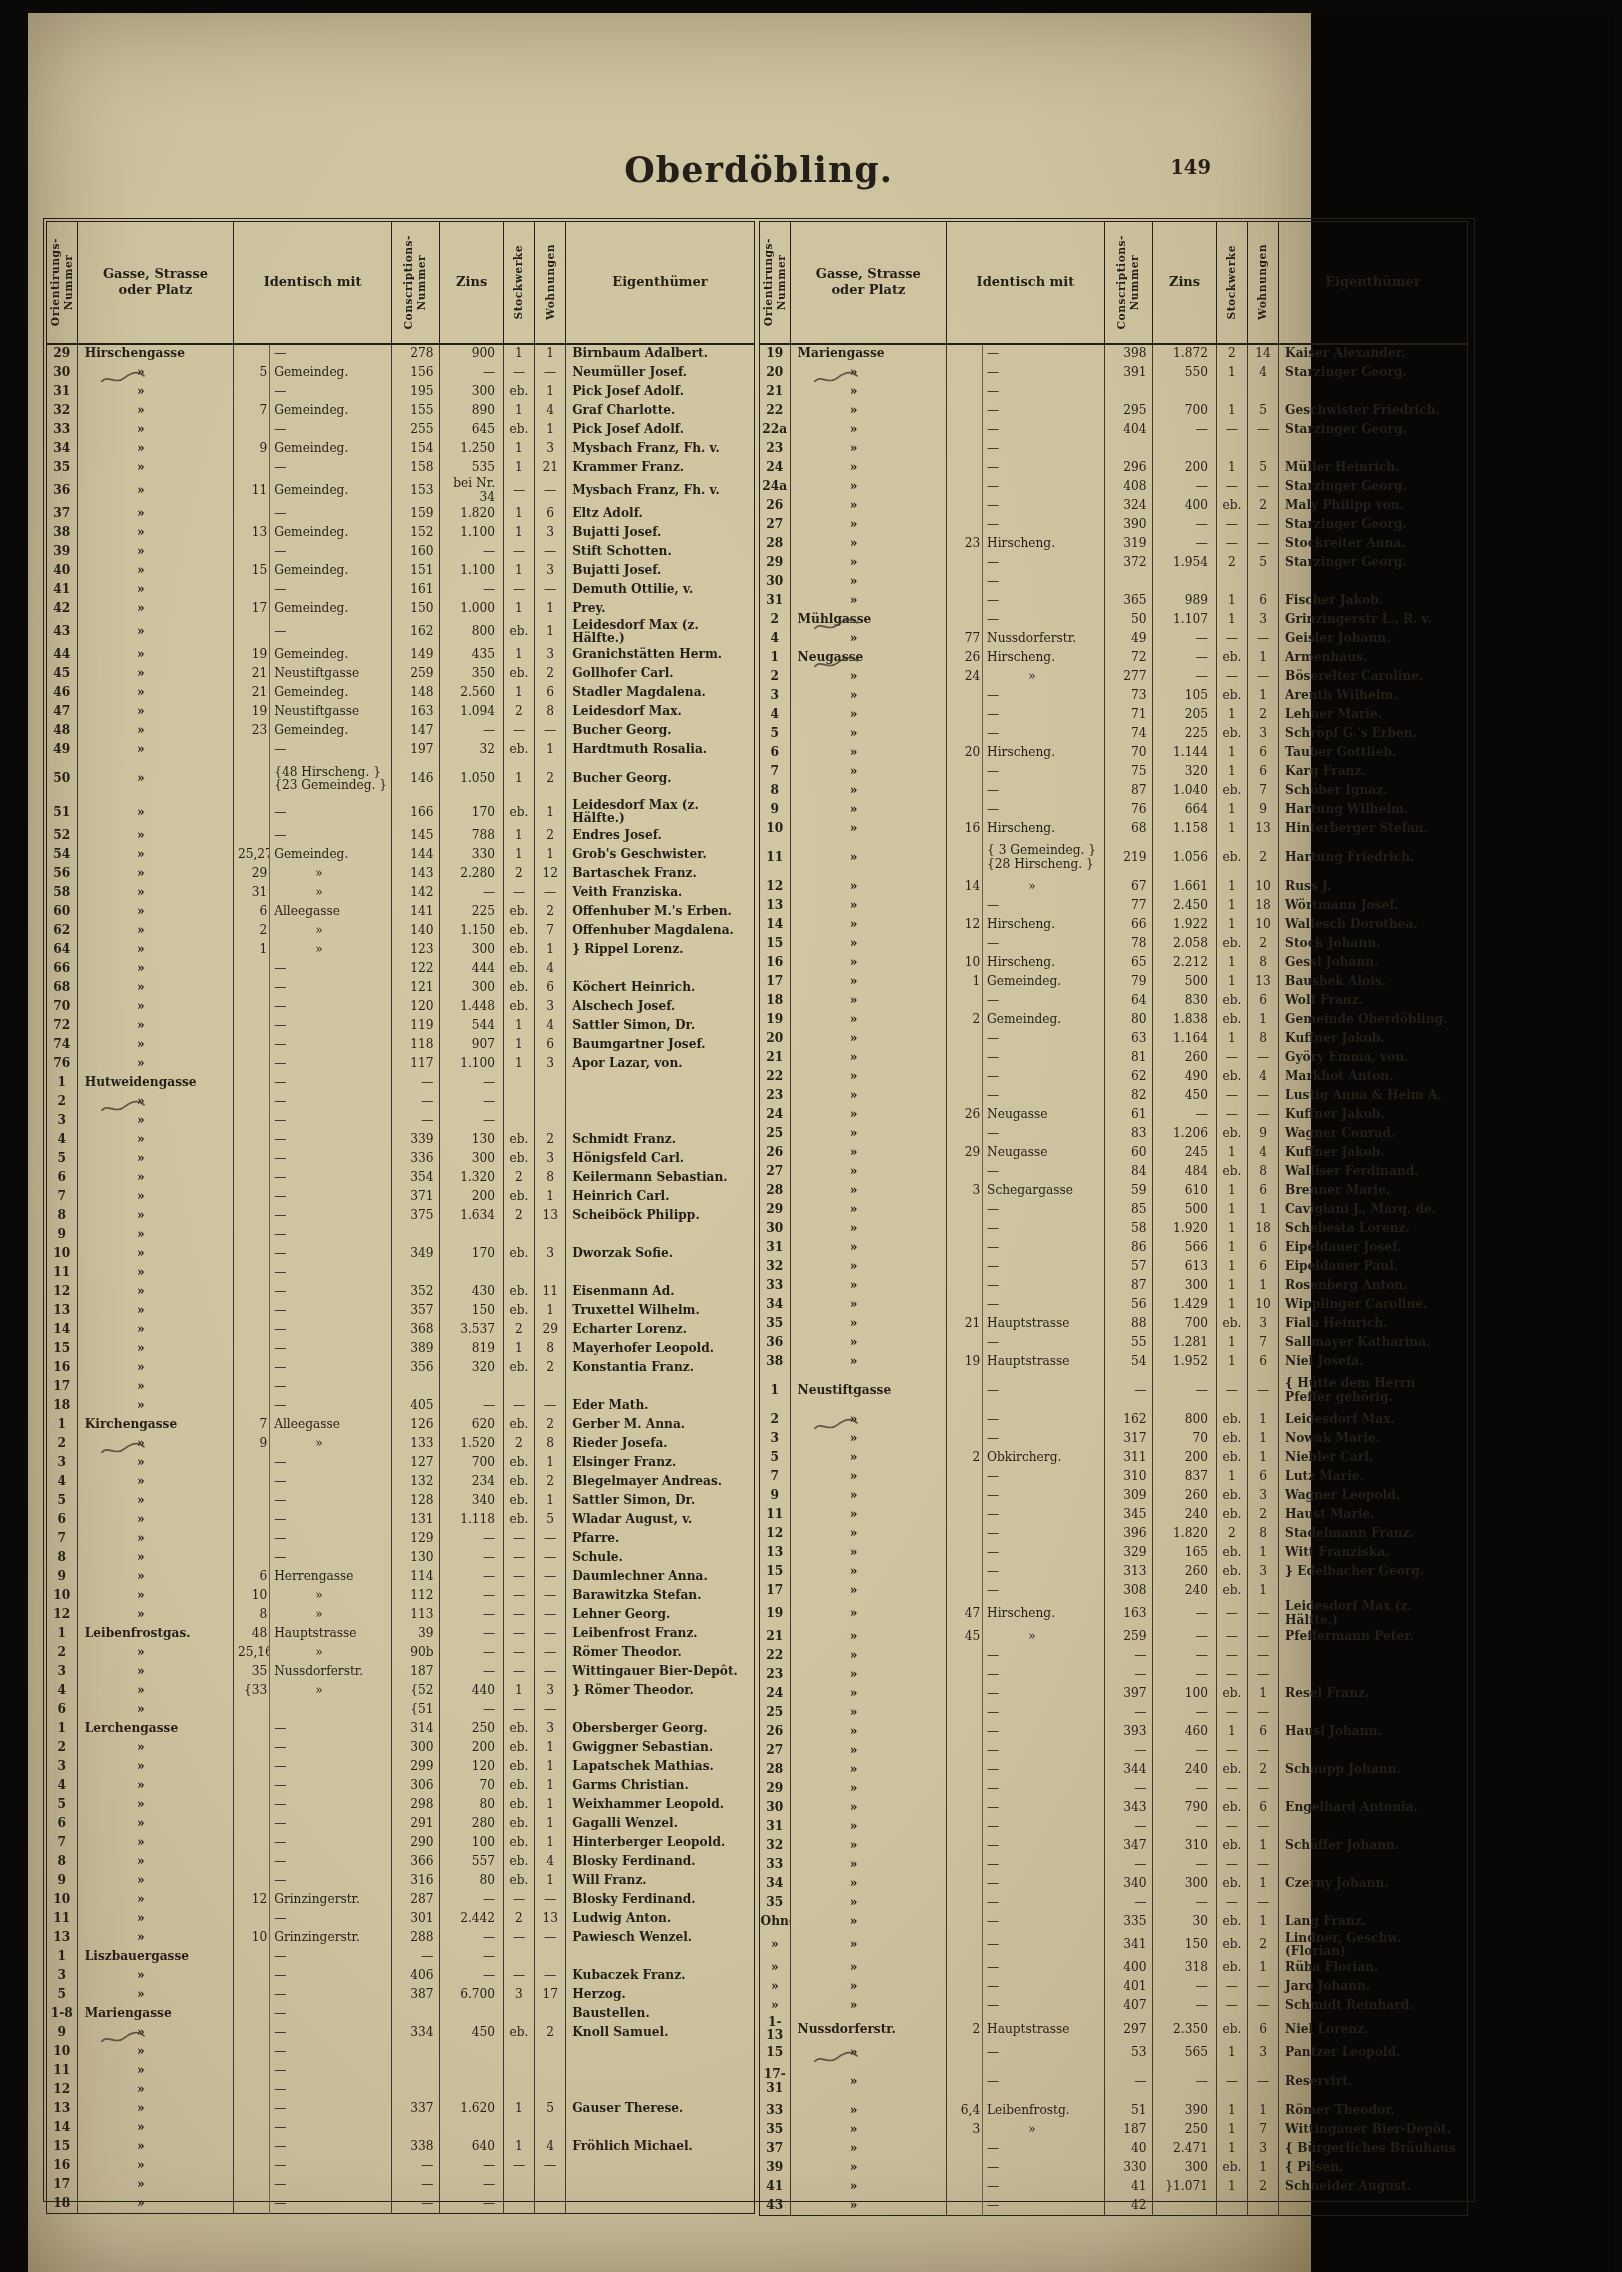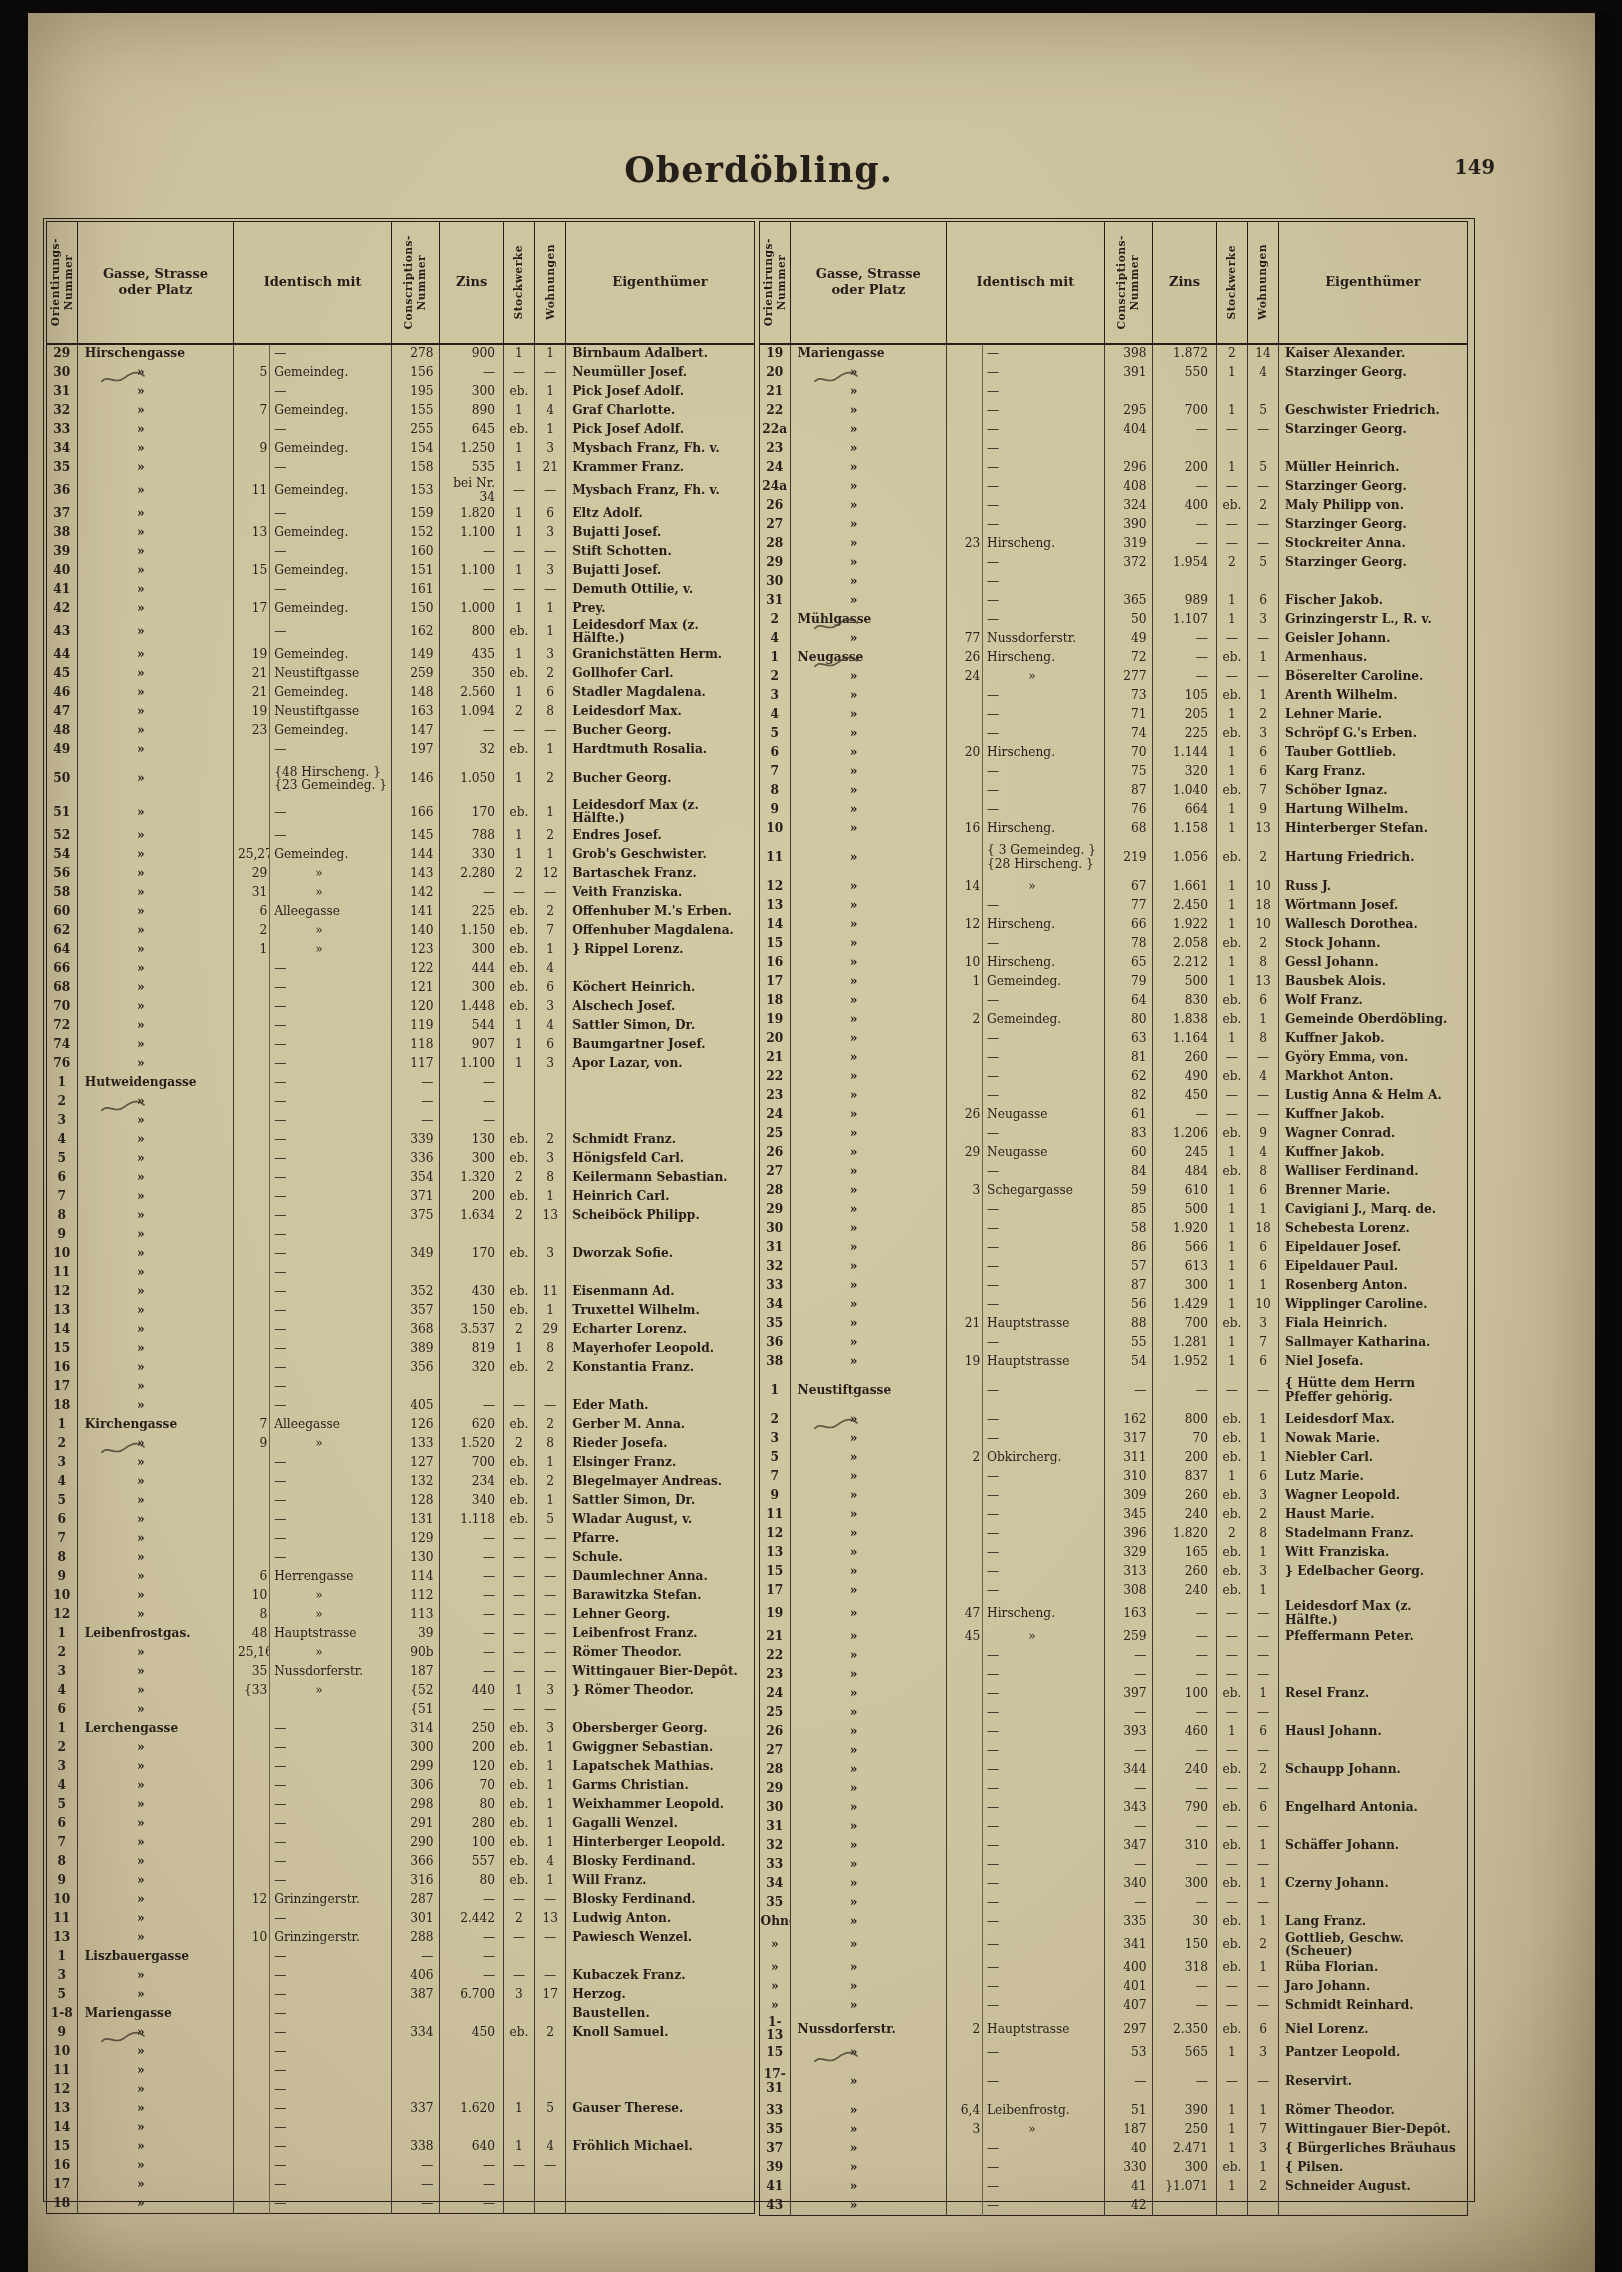--- a/index.html
+++ b/index.html
@@ -7,21 +7,21 @@
     width:1623px;height:2273px;position:relative;overflow:hidden;
     background:#080705;
     font-family:"DejaVu Serif","Liberation Serif",serif;
     color:var(--ink,#241f18);
   }
   .edge{position:absolute;background:#0a0908;}
   .edge-top{left:0;top:0;width:100%;height:12.7px;}
   .edge-left{left:0;top:0;width:28px;height:100%;}
   .edge-right{right:0;top:0;width:8.8px;height:100%;}
   .paper{
-    position:absolute;left:28px;top:12.7px;width:1567px;height:2260px;
+    position:absolute;left:28px;top:12.7px;width:1283px;height:2260px;
     background:radial-gradient(ellipse at 45% 38%, #d3c8a4 0%, var(--paper,#cdc29e) 55%, #c1b492 85%, #a4966f 100%);
     box-shadow:inset 0 0 98px rgba(60,45,20,.38);
   }
   .title{
     position:absolute;left:14.7px;top:136px;width:1432px;text-align:center;
     font-size:35px;font-weight:bold;letter-spacing:1px;
   }
   .pageno{position:absolute;right:100px;top:143px;font-size:19.5px;font-weight:bold;}
   .tablewrap{
     position:absolute;left:14.7px;top:205px;width:1432px;height:1984px;
@@ -2106,21 +2106,21 @@
             </tr>
             <tr>
               <td class="c-nr">»</td>
               <td class="c-gasse ditto">»</td>
               <td class="c-ident-nr"></td>
               <td class="c-ident-name">—</td>
               <td class="c-cons">341</td>
               <td class="c-zins">150</td>
               <td class="c-stock">eb.</td>
               <td class="c-wohn">2</td>
-              <td class="c-eigen">Gottlieb, Geschw. (Scheuer)</td>
+              <td class="c-eigen">Lindner, Geschw. (Florian)</td>
             </tr>
             <tr>
               <td class="c-nr">»</td>
               <td class="c-gasse ditto">»</td>
               <td class="c-ident-nr"></td>
               <td class="c-ident-name">—</td>
               <td class="c-cons">400</td>
               <td class="c-zins">318</td>
               <td class="c-stock">eb.</td>
               <td class="c-wohn">1</td>

